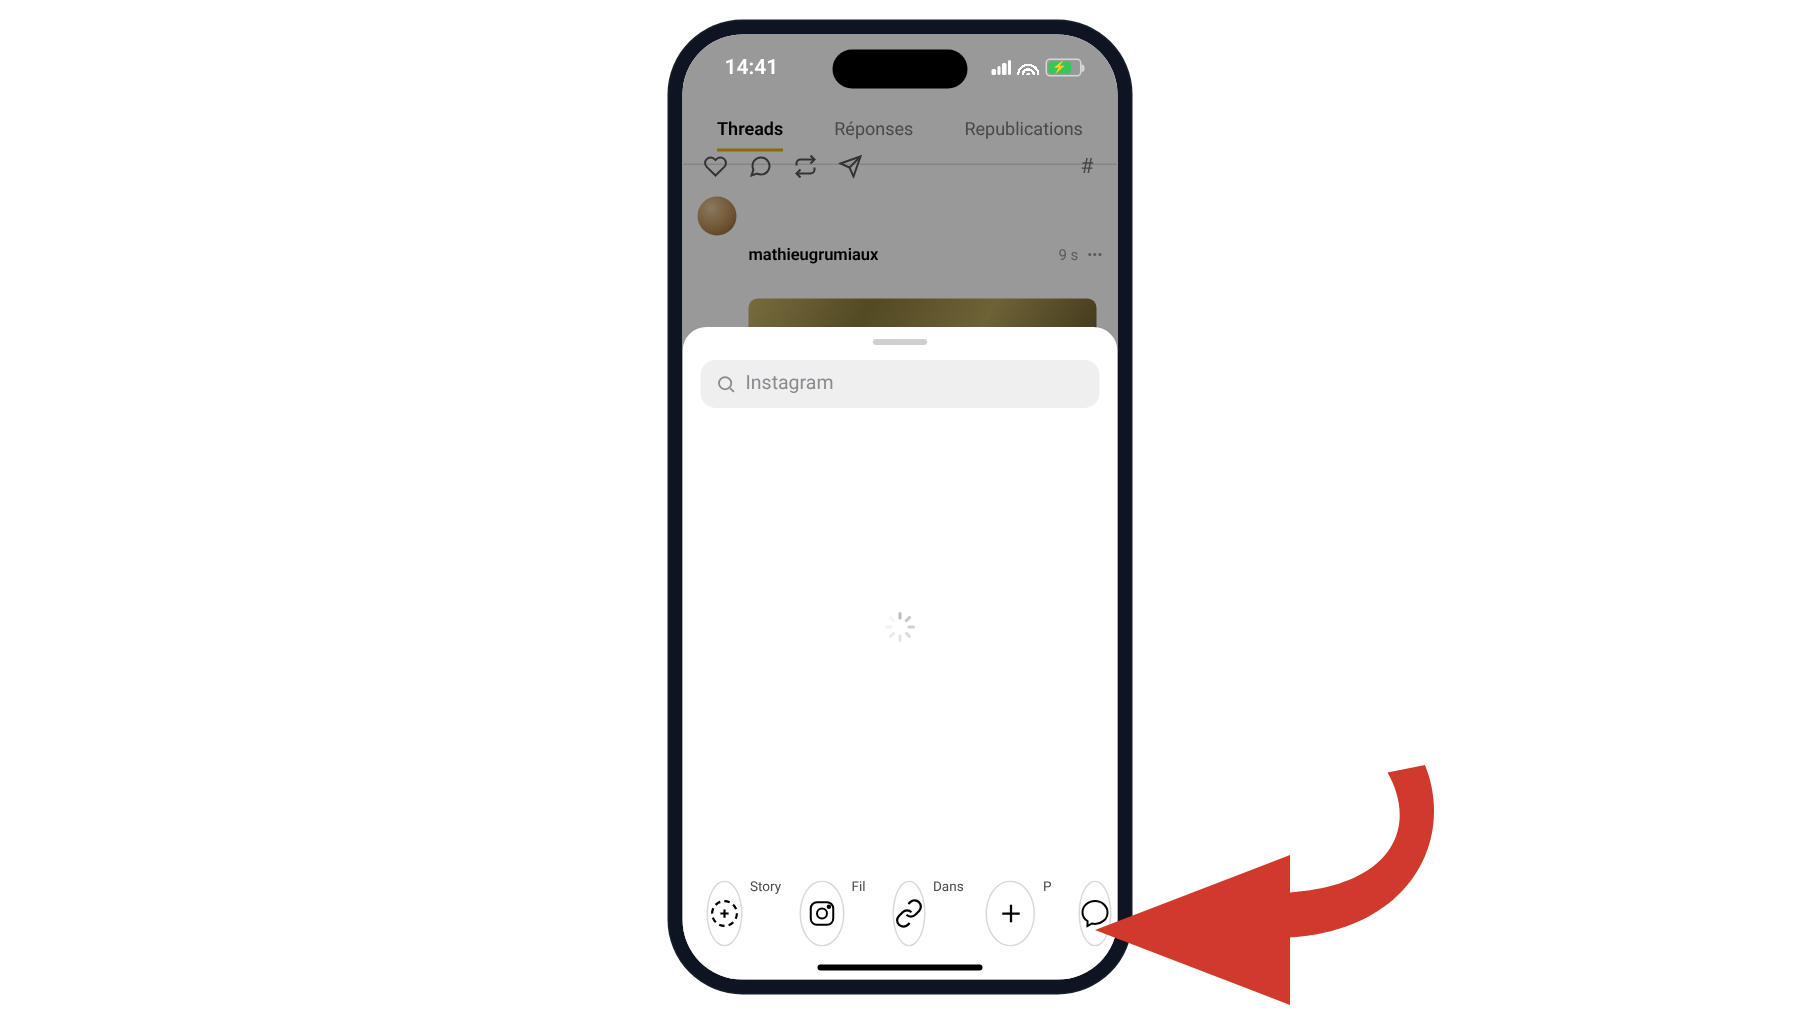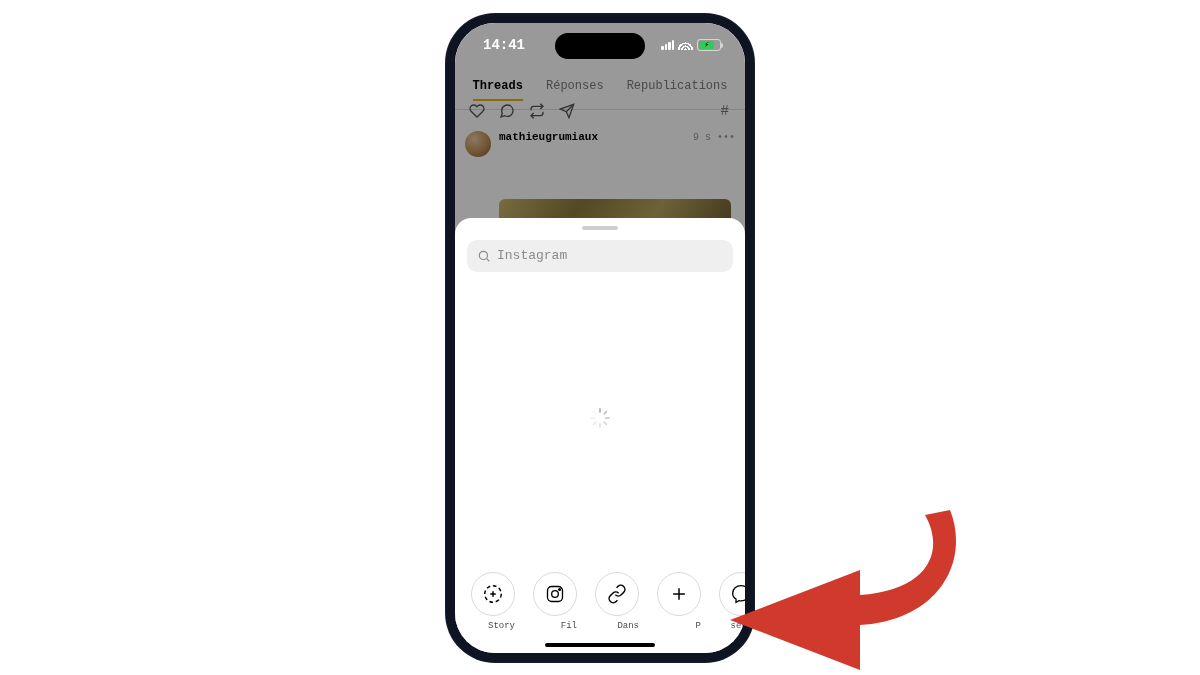--- a/index.html
+++ b/index.html
@@ -15,21 +15,20 @@
     position: absolute;
     left: 50%;
     top: 50%;
     transform: translate(-50%, -50%);
     width: 310px;
     height: 650px;
     background: #0e1422;
     border-radius: 50px;
     padding: 10px;
     box-shadow: inset 0 0 2px rgba(255,255,255,0.15);
-    font-family: Liberation Mono, monospace;
   }
   .screen {
     width: 100%;
     height: 100%;
     background: #ffffff;
     border-radius: 40px;
     overflow: hidden;
     position: relative;
   }
   
@@ -101,21 +100,21 @@
   .actions-row {
     position:absolute; top:80px; left:14px; display:flex; gap:14px; color:#555;
   }
   .hash { position:absolute; top:80px; right:16px; color:#777; font-size:14px; }
   .post {
     position:absolute; top:108px; left:10px; right:10px; display:flex; gap:8px;
   }
   .avatar { width:26px; height:26px; border-radius:50%;
     background: radial-gradient(circle at 35% 30%, #e7c9a0, #b88a52 60%, #7a5830); }
   .post-body { flex:1; font-size:11px; color:#222; }
-  .post-head { display:flex; justify-content:space-between; align-items:flex-end; margin-bottom:2px;}
+  .post-head { display:flex; justify-content:space-between; align-items:flex-end; margin-bottom:2px;margin-top:32px;}
   .uname { font-weight:600; color:#000; font-size:11px; }
   .meta { color:#9a9a9a; font-size:10px; display:flex; gap:6px; align-items:center;}
   .link { color:#1a6ed8; }
   .postimg {
     position:absolute; top:176px; left:44px; right:14px; height:30px;
     background: linear-gradient(120deg,#c7b36a,#8a7a3a,#b7a35c,#6f6030);
     border-radius:6px;
   }
   .dim {
     position:absolute; inset:0; background:rgba(0,0,0,0.40);
@@ -152,21 +151,21 @@
   .spinner span:nth-child(4){transform:translate(-50%,-10px) rotate(135deg); opacity:.55;}
   .spinner span:nth-child(5){transform:translate(-50%,-10px) rotate(180deg); opacity:.4;}
   .spinner span:nth-child(6){transform:translate(-50%,-10px) rotate(225deg); opacity:.3;}
   .spinner span:nth-child(7){transform:translate(-50%,-10px) rotate(270deg); opacity:.2;}
   .spinner span:nth-child(8){transform:translate(-50%,-10px) rotate(315deg); opacity:.15;}
   .share-row {
     position:absolute; left:0; right:0; bottom:22px;
     display:flex; gap:18px; padding: 0 16px;
     overflow:hidden;
   }
-  .share-item { display:flex; flex-direction:column; align-items:flex-end; gap:5px; width:44px; flex-shrink:0;}
+  .share-item { display:flex; flex-direction:row; align-items:flex-start; gap:5px; width:44px; flex-shrink:0;}
   .circle {
     width:44px; height:44px; border-radius:50%; border:1px solid #d9d9dc;
     display:flex; align-items:center; justify-content:center; background:#fff;
   }
   .share-item .lbl { font-size:9px; color:#4a4a4a; white-space:nowrap;}
   .homebar { position:absolute; bottom:6px; left:50%; transform:translateX(-50%);
     width:110px; height:4px; background:#000; border-radius:3px; z-index:14;}
   
   .arrow {
     position:absolute;

